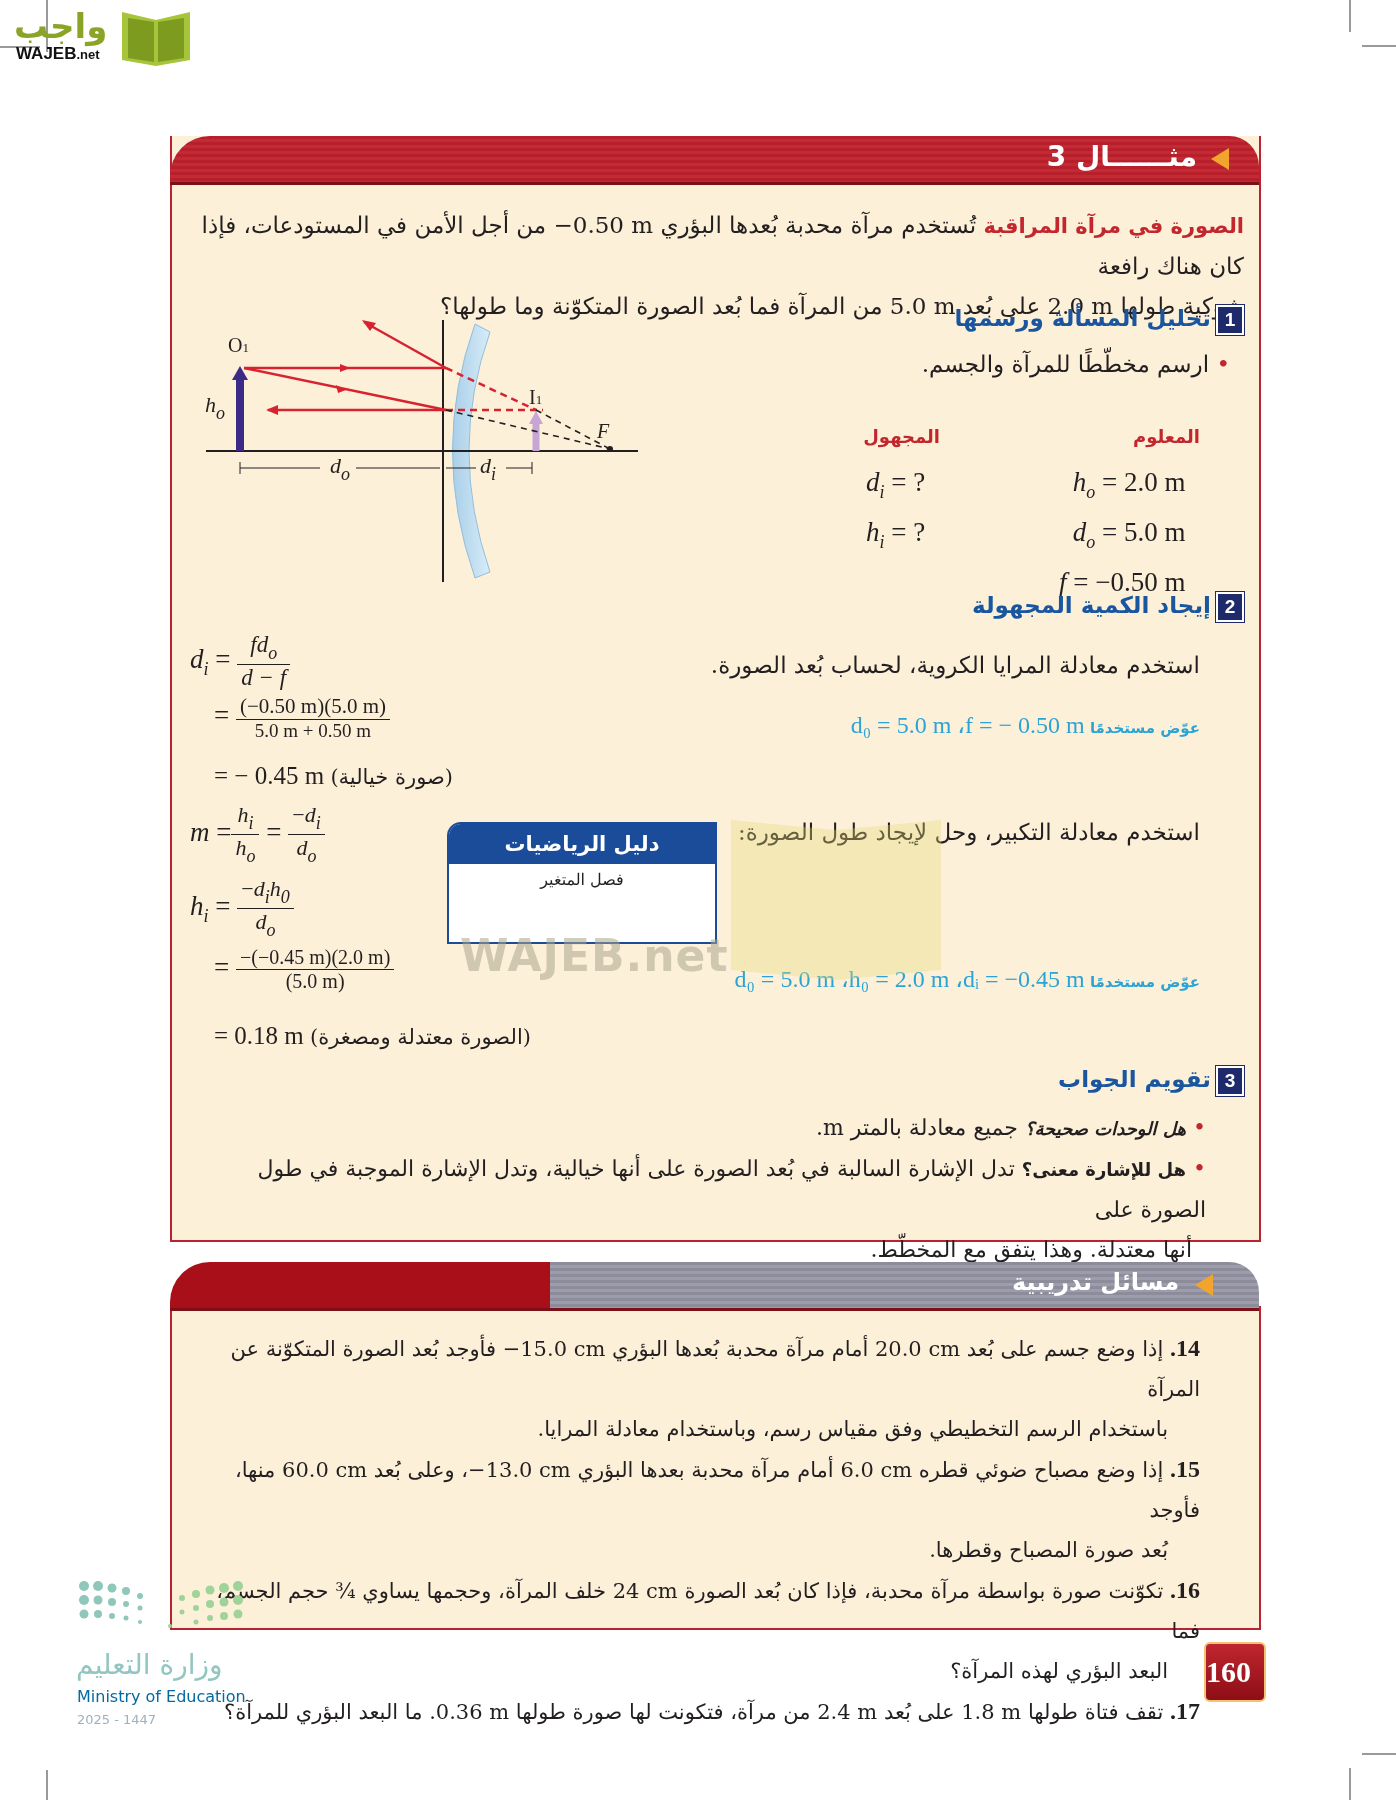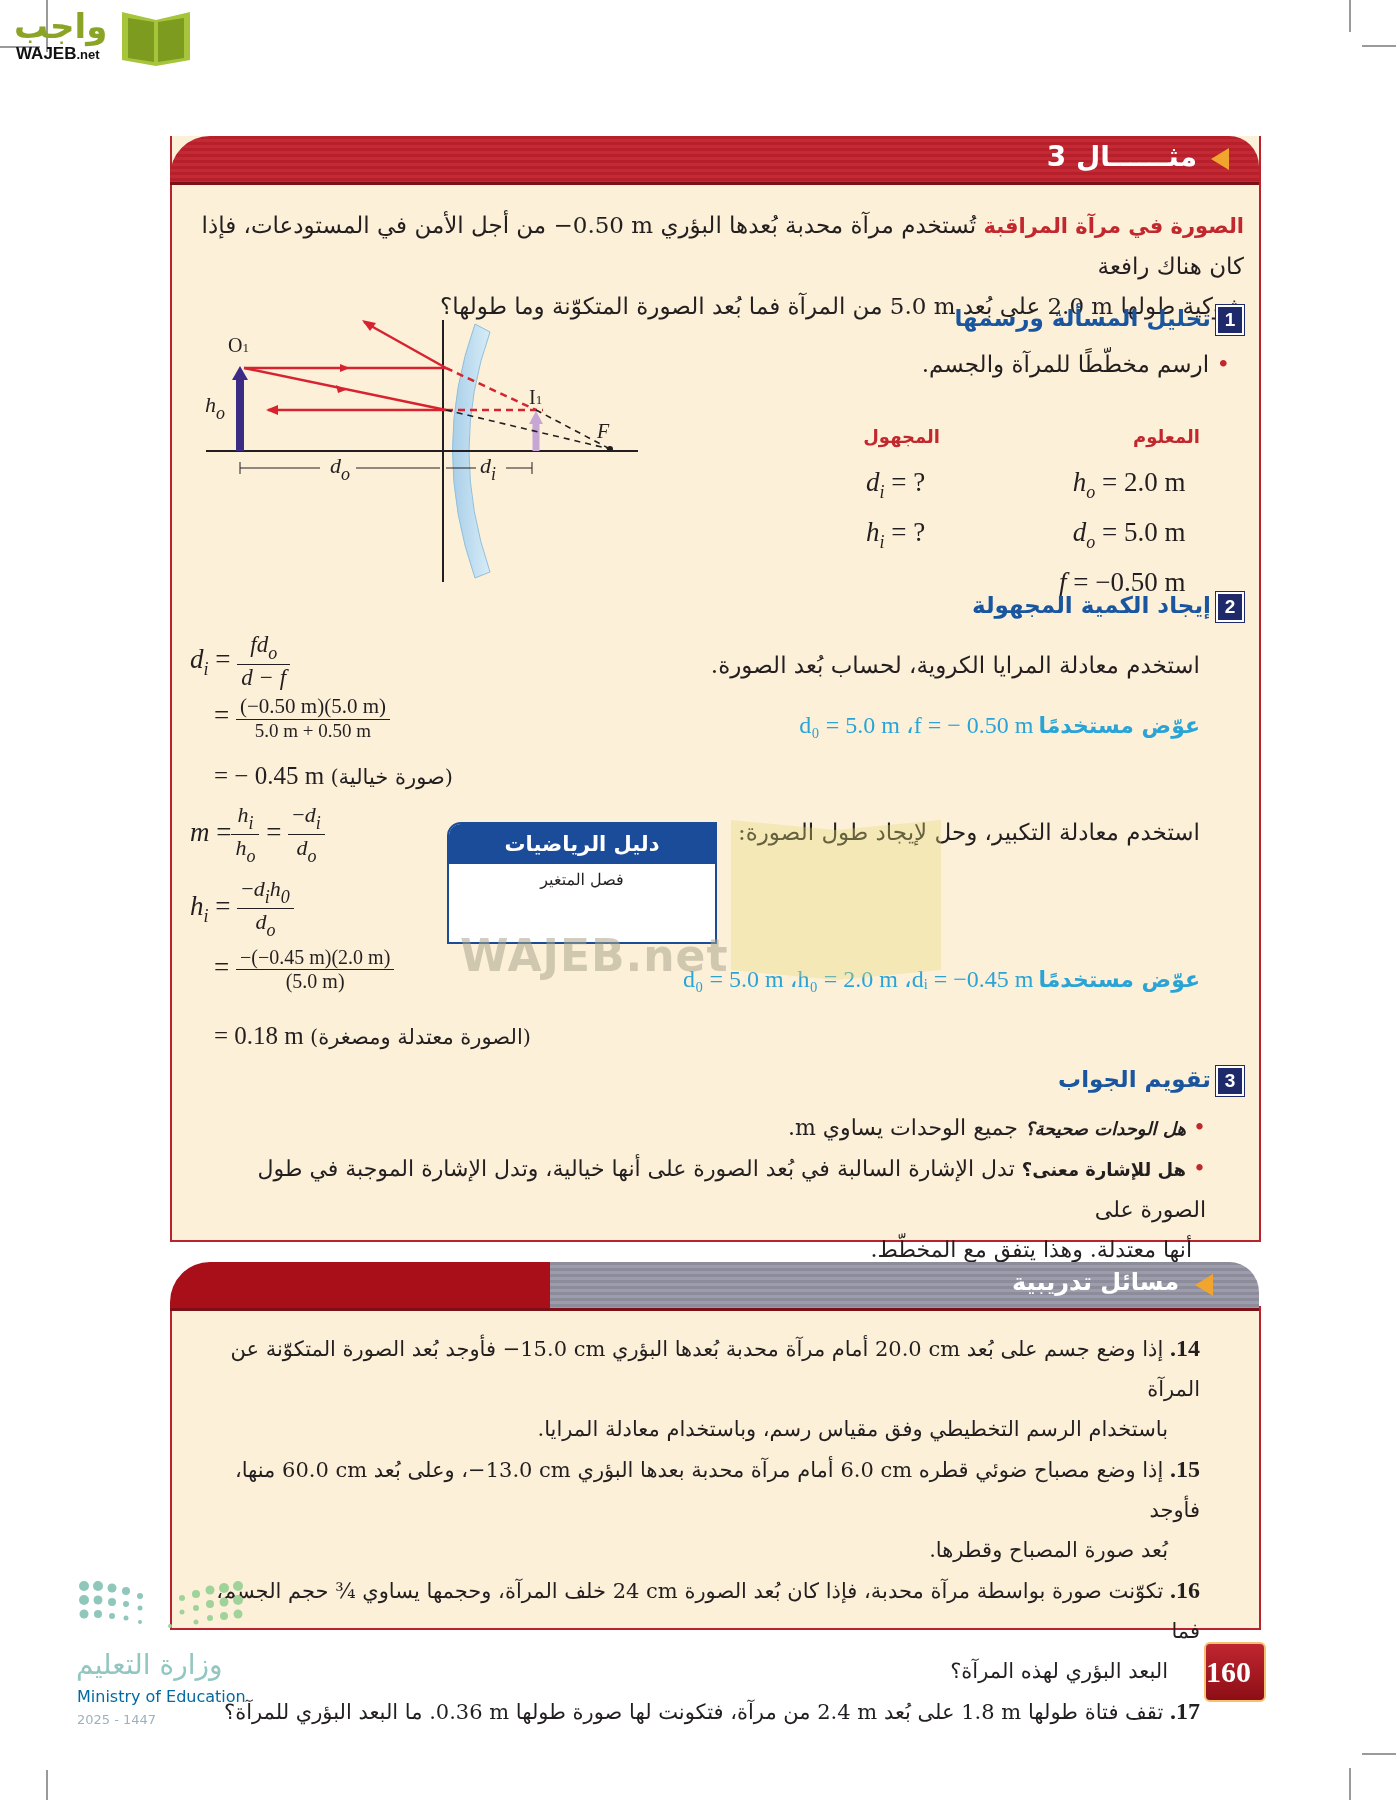--- a/index.html
+++ b/index.html
@@ -25,21 +25,21 @@
   .p-text { font-size:23px; line-height:40px; }
   .red-b { color:#c1272d; font-weight:bold; font-family:"DejaVu Sans", sans-serif; font-size:21px; }
   .step-num { display:inline-block; width:24px; height:26px; background:#1f2a6b; color:#fff; font-family:"Liberation Sans", sans-serif; font-size:19px; font-weight:bold; text-align:center; line-height:26px; border:2px solid #fff; outline:1px solid #1f2a6b; }
   .step-title { color:#1a56a0; font-family:"DejaVu Sans", sans-serif; font-weight:bold; font-size:23px; }
   .bullet { color:#c1272d; }
   .col-head { color:#c1272d; font-family:"DejaVu Sans", sans-serif; font-weight:bold; font-size:18px; }
   .math { font-family:"Liberation Serif", serif; font-size:27px; font-style:normal; }
   .math i { font-style:italic; }
   .sub { font-size:18px; vertical-align:-7px; font-style:italic; }
   .cyan { color:#2aa4d6; }
-  .cyan-ar { color:#2aa4d6; font-family:"DejaVu Sans", sans-serif; font-weight:bold; font-size:22px; }
+  .cyan-ar { color:#2aa4d6; font-family:"DejaVu Sans", sans-serif; font-weight:bold; font-size:15px; }
   .frac { display:inline-block; vertical-align:middle; text-align:center; }
   .frac .num { display:block; border-bottom:1.5px solid #231f20; padding:0 4px; }
   .frac .den { display:block; padding:0 4px; }
 
   
   .guide { left:447px; top:822px; width:266px; height:118px; border:2px solid #1a4c9a; background:#fff; border-radius:14px 0 0 0; overflow:hidden; }
   .guide-head { background:#1a4c9a; color:#fff; height:40px; font-family:"DejaVu Sans", sans-serif; font-weight:bold; font-size:21px; text-align:center; line-height:40px; direction:rtl; }
   .guide-item { text-align:center; font-size:16px; margin-top:6px; direction:rtl; }
 
   
@@ -212,21 +212,21 @@
   <div class="guide-head">دليل الرياضيات</div>
   <div class="guide-item">فصل المتغير</div>
 </div>
 <div class="abs wm-text">WAJEB.net</div>
 
 <div class="abs rtl" style="left:880px;top:1066px;width:364px;">
   <span class="step-num">3</span>
   <span class="step-title">تقويم الجواب</span>
 </div>
 <div class="abs rtl p-text" style="left:186px;top:1108px;width:1020px;line-height:40px;font-size:22px;">
-  <div><span class="bullet">• </span><b style="font-family:'DejaVu Sans',sans-serif;font-size:18px;font-style:italic;">هل الوحدات صحيحة؟</b><span> جميع الوحدات يساوي m.</span></div>
+  <div><span class="bullet">• </span><b style="font-family:'DejaVu Sans',sans-serif;font-size:18px;font-style:italic;">هل الوحدات صحيحة؟</b><span> جميع معادلة بالمتر m.</span></div>
   <div><span class="bullet">• </span><b style="font-family:'DejaVu Sans',sans-serif;font-size:18px;">هل للإشارة معنى؟</b><span> تدل الإشارة السالبة في بُعد الصورة على أنها خيالية، وتدل الإشارة الموجبة في طول الصورة على</span></div>
   <div style="padding-right:14px;">أنها معتدلة. وهذا يتفق مع المخطّط.</div>
 </div>
 
 <div class="abs pr-box"></div>
 <div class="abs pr-head">
   <div class="red"></div>
     <div class="grey"></div>
   <div class="tri" style="right:46px;top:12px;"></div>
   <div class="pr-title">مسائل تدريبية</div>

